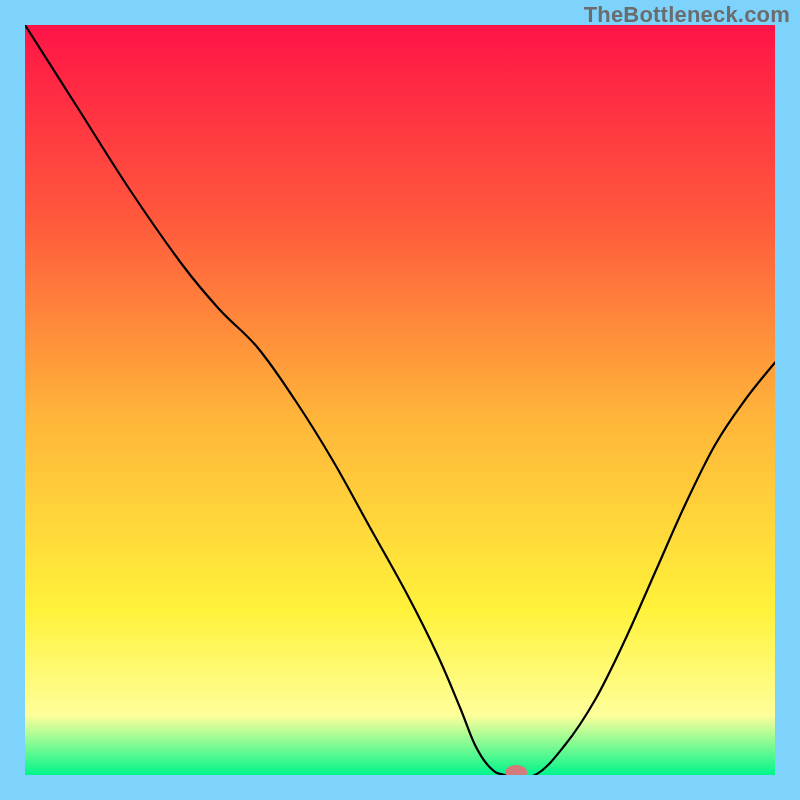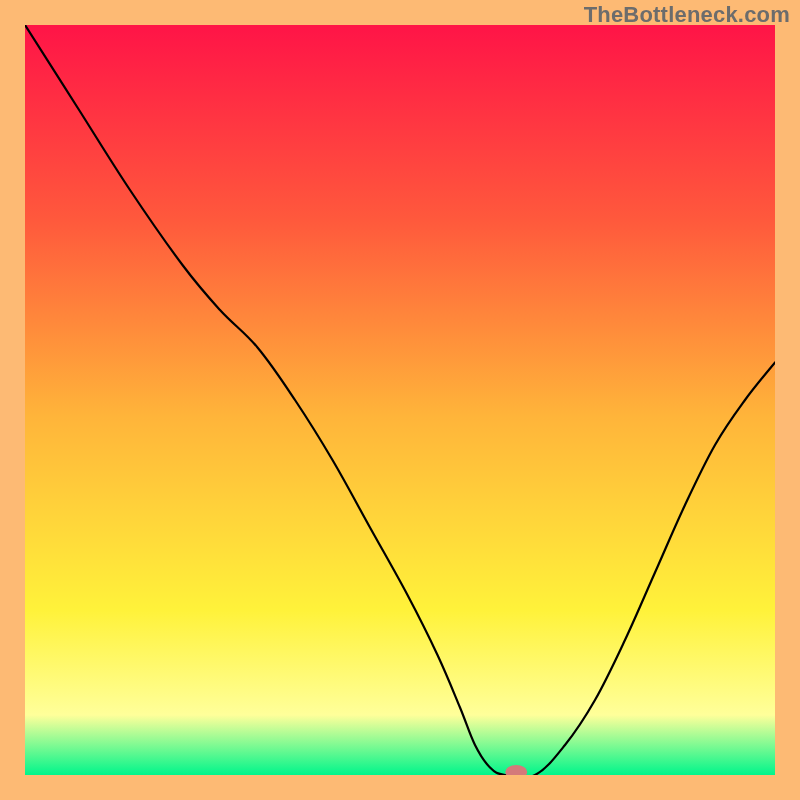--- a/index.html
+++ b/index.html
@@ -10,21 +10,21 @@
     background: #000;
     overflow: hidden;
     font-family: Arial, Helvetica, sans-serif;
   }
   .frame {
     position: absolute;
     left: 0;
     top: 0;
     width: 800px;
     height: 800px;
-    background: #fdba74;
+    background: #7dd3fc;
   }
   .plot {
     position: absolute;
     left: 25px;
     top: 25px;
     width: 750px;
     height: 750px;
   }
   .watermark {
     position: absolute;

